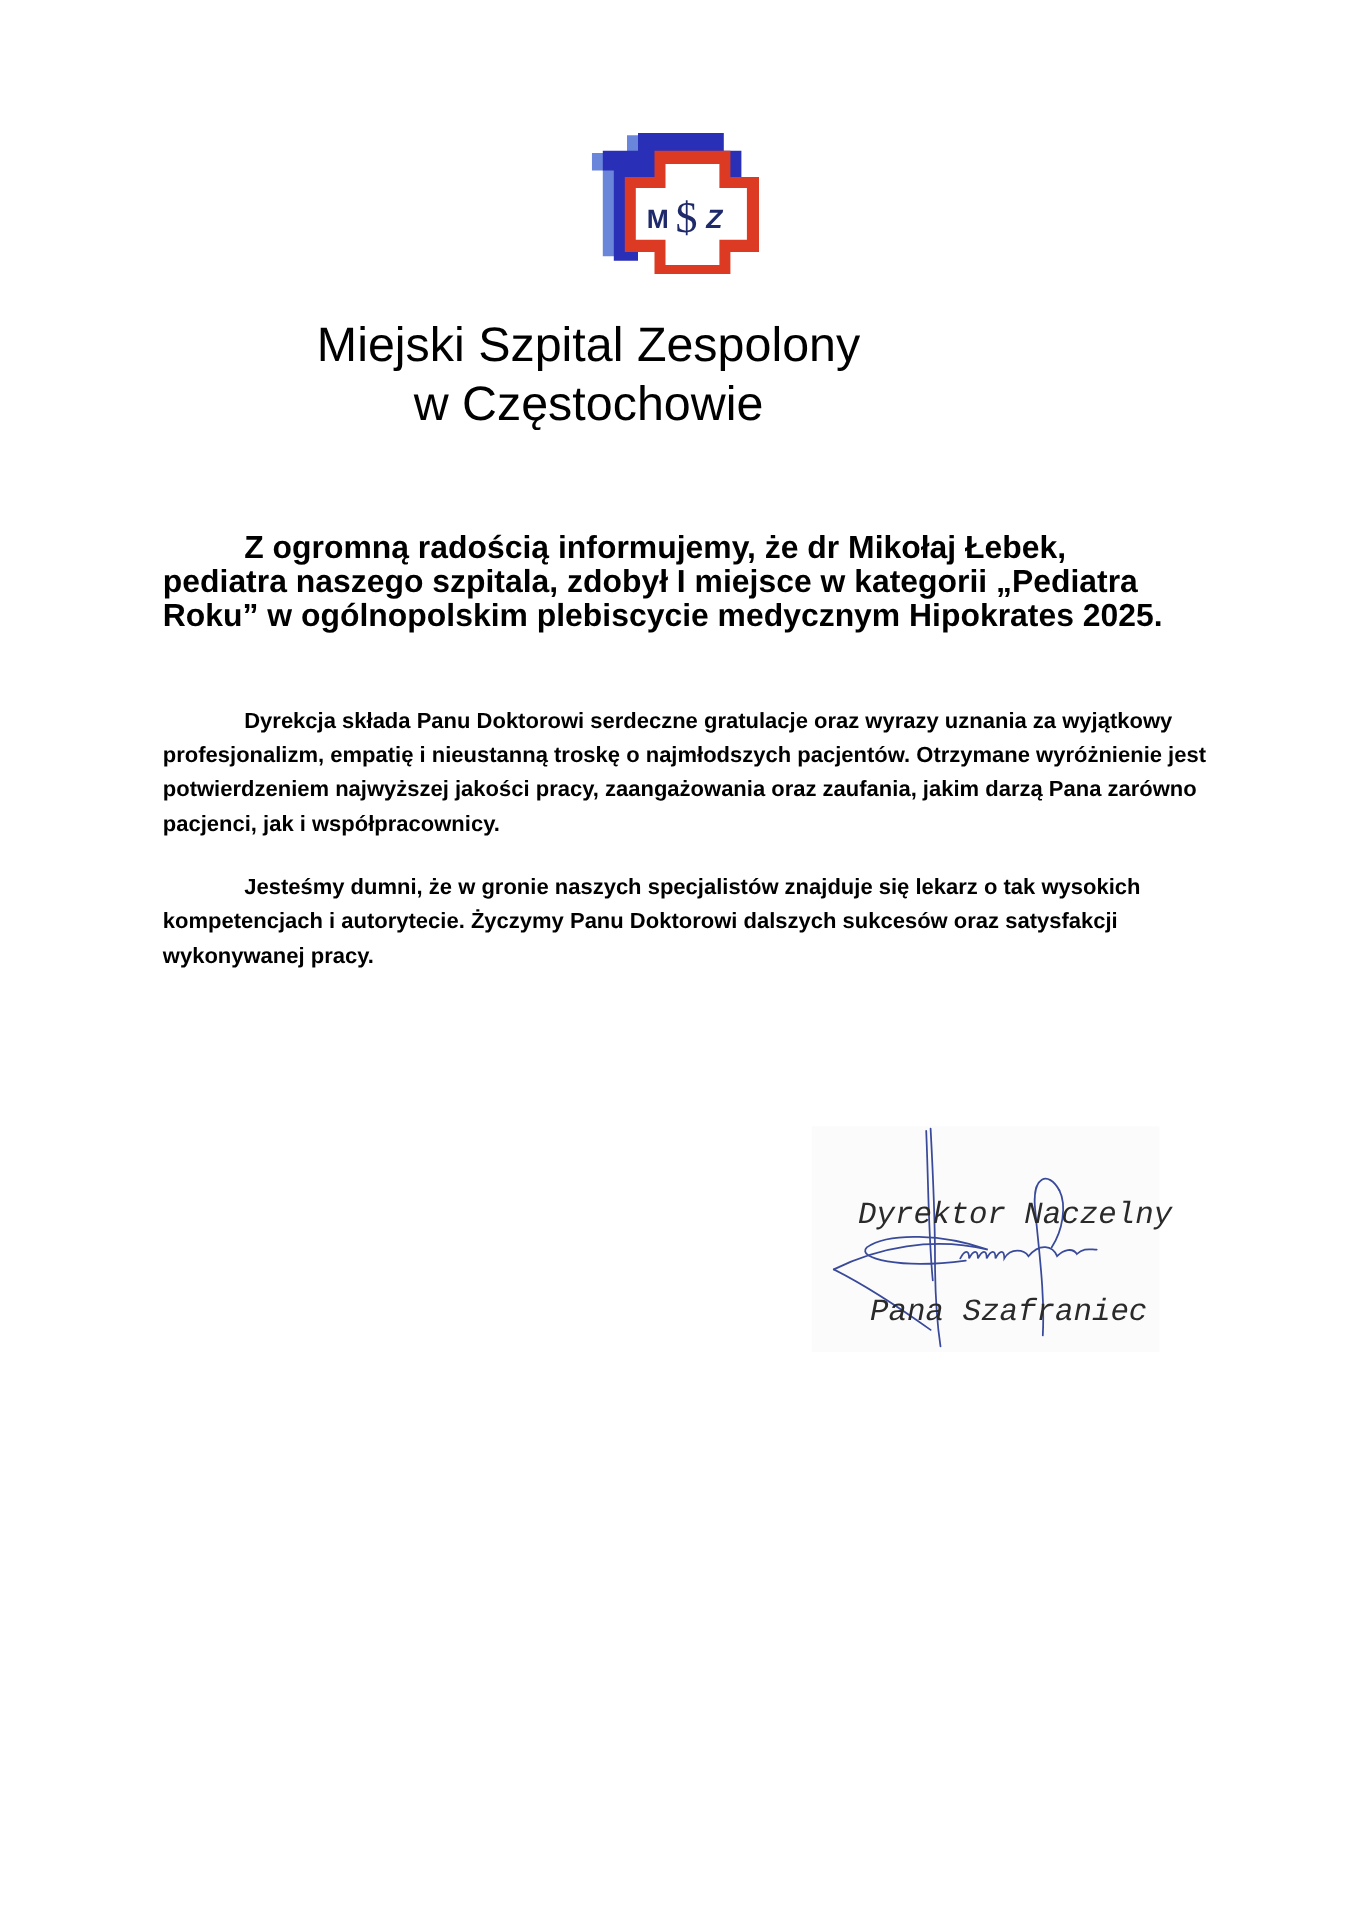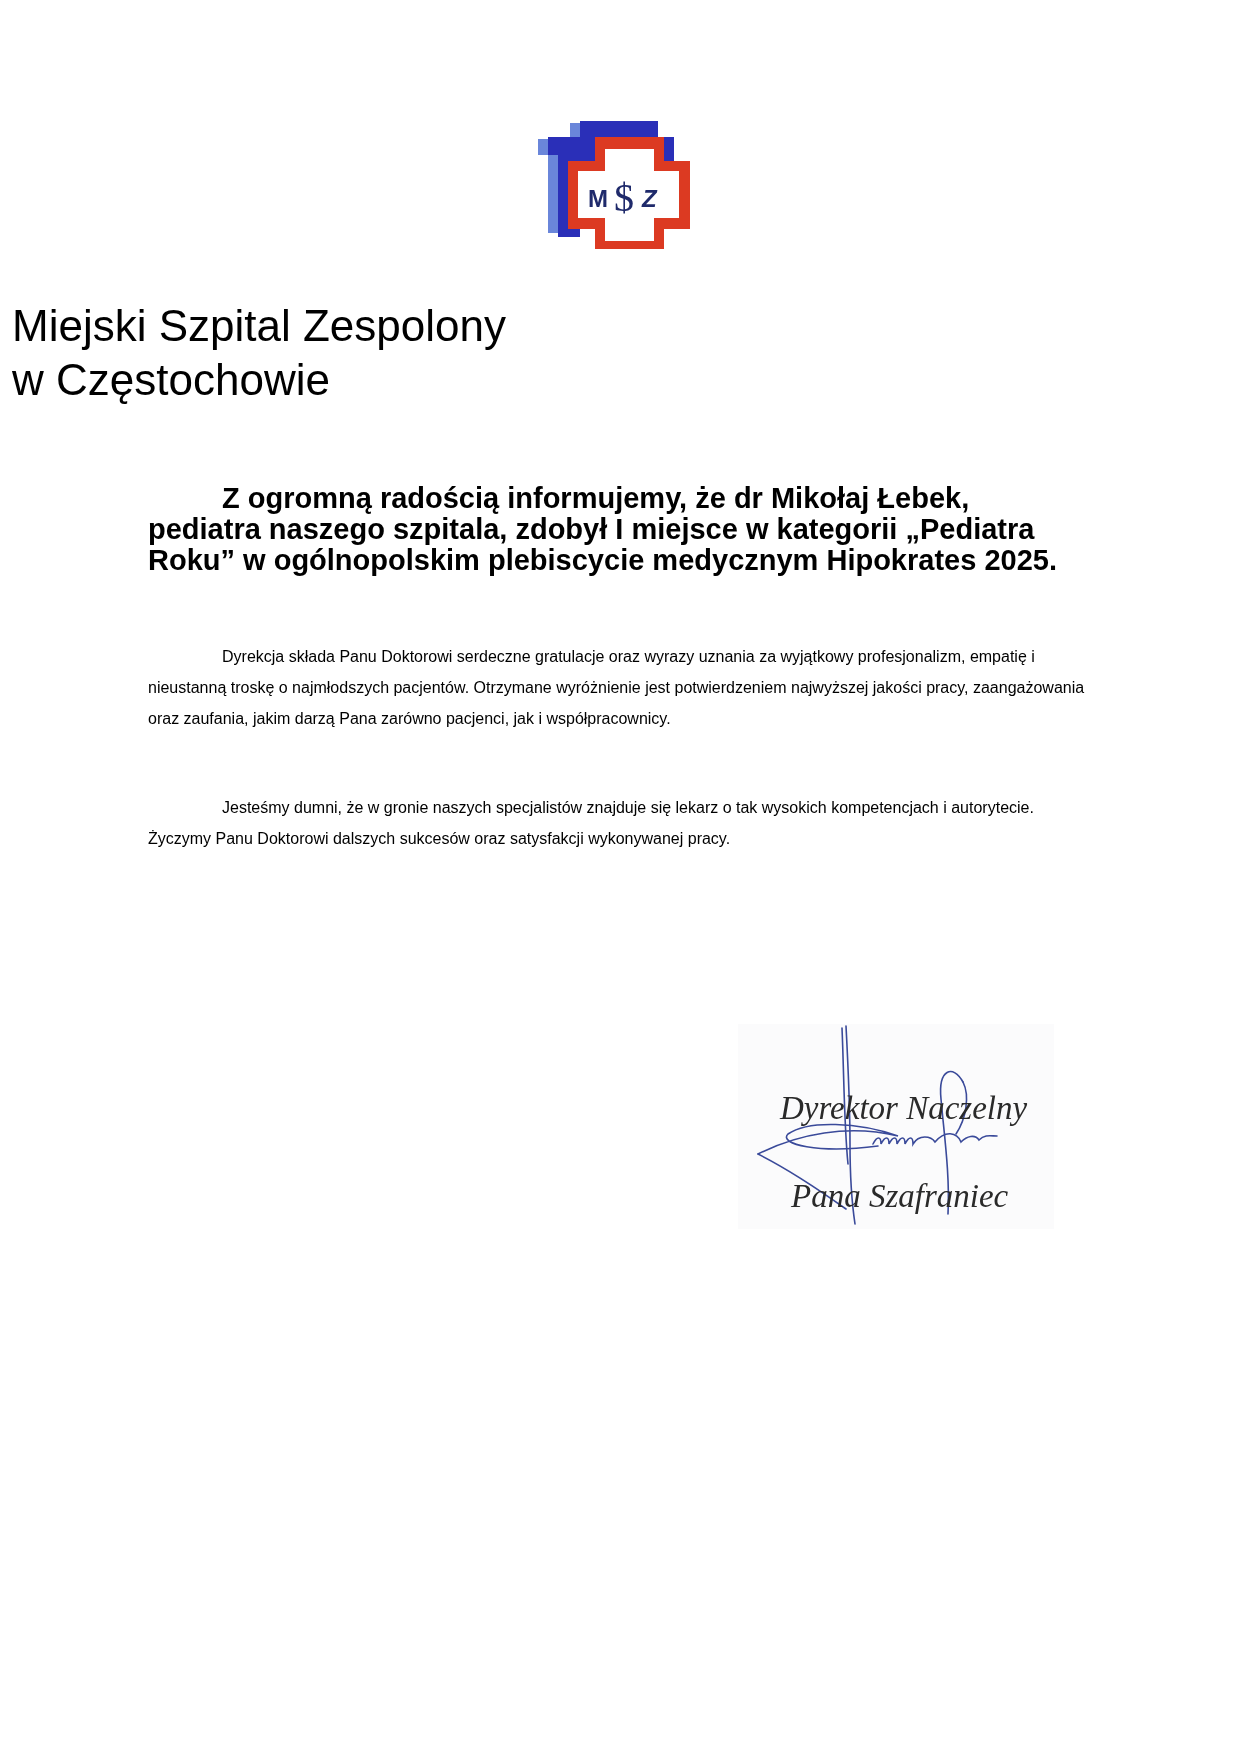--- a/index.html
+++ b/index.html
@@ -21,37 +21,38 @@
       top: 113px;
       width: 166px;
       height: 146px;
     }
     .logo svg { width: 100%; height: 100%; display: block; }
 
     .title {
       position: absolute;
       left: 0;
       width: 1070px;
-      text-align: left;
+      text-align: center;
       font-size: 44px;
       line-height: 52px;
       font-weight: normal;
-      margin: 12px;
+      margin: 0;
     }
     .title.l1 { top: 288px; }
     .title.l2 { top: 342px; }
 
     .para {
       position: absolute;
       left: 148px;
       width: 952px;
       margin: 0;
-      font-size: 16px;
+      font-size: 20px;
       line-height: 31px;
       text-indent: 74px;
+      font-weight: bold;
     }
     .para.bold {
       top: 483px;
       font-weight: bold;
       font-size: 29px;
       width: 935px;
     }
     .para.p2 { top: 641px; }
     .para.p3 { top: 792px; }
 
@@ -63,23 +64,23 @@
       height: 205px;
       background: #fbfbfc;
     }
     .signature svg {
       position: absolute;
       left: 0; top: 0;
       width: 100%; height: 100%;
     }
     .sig-title, .sig-name {
       position: absolute;
-      font-family: Liberation Serif, serif;
+      font-family: Liberation Mono, monospace;
       font-style: italic;
-      font-size: 33px;
+      font-size: 28px;
       color: #2a2a2a;
       white-space: nowrap;
     }
     .sig-title { left: 42px; top: 66px; }
     .sig-name { left: 53px; top: 154px; }
   </style>
 </head>
 <body>
 
 <div class="logo">

